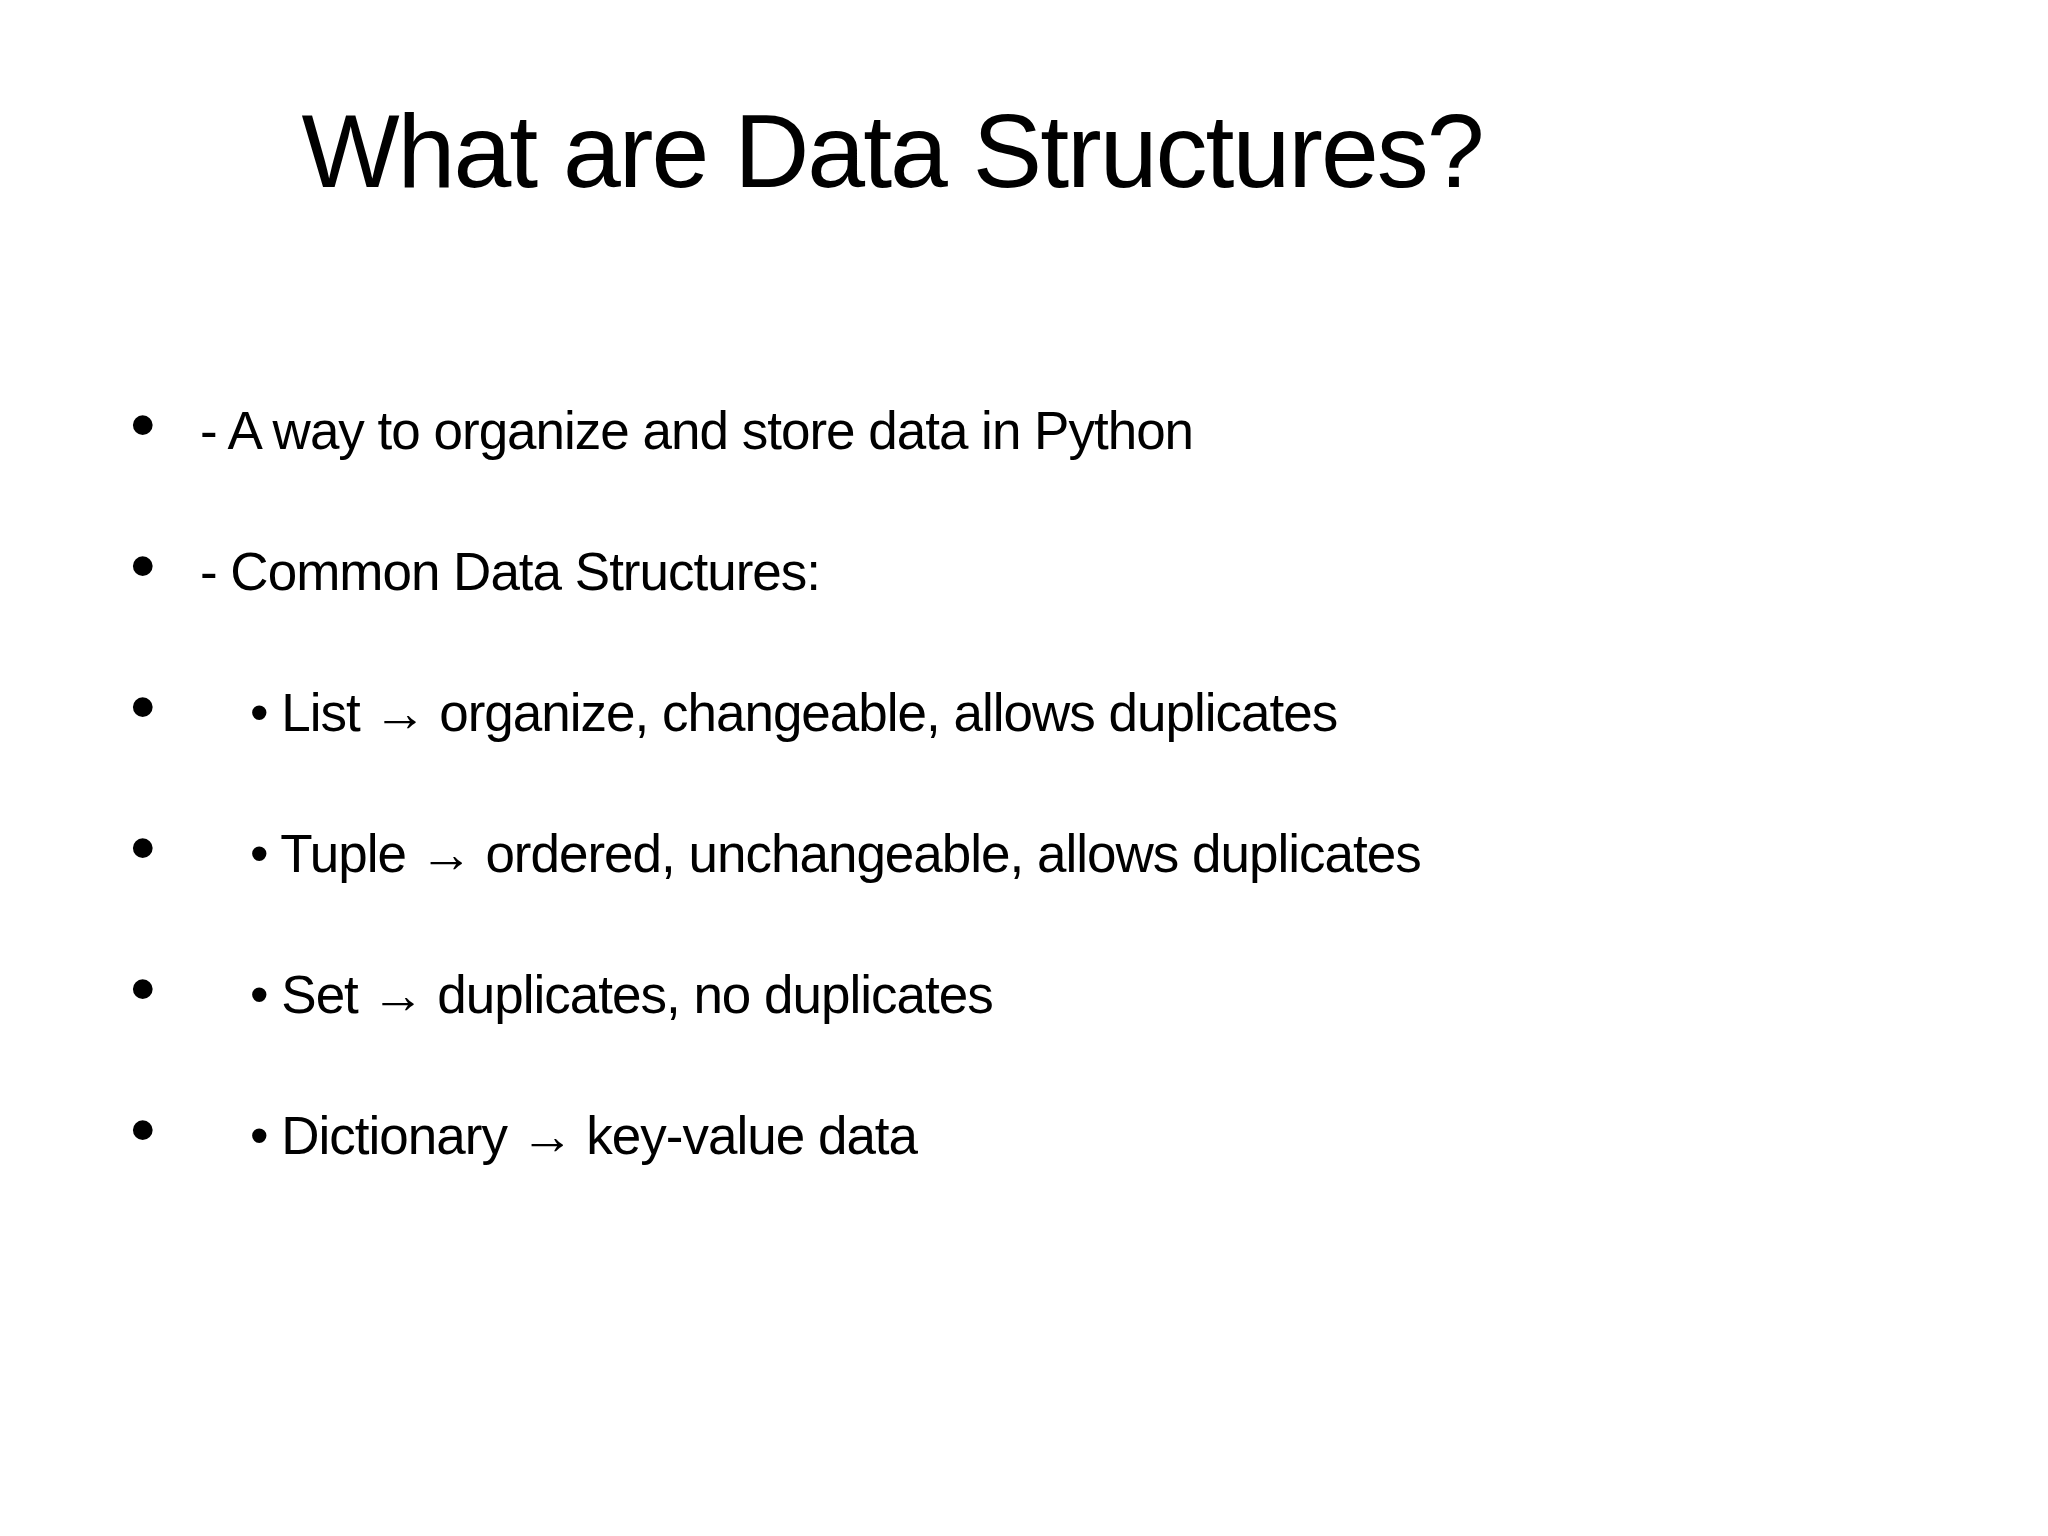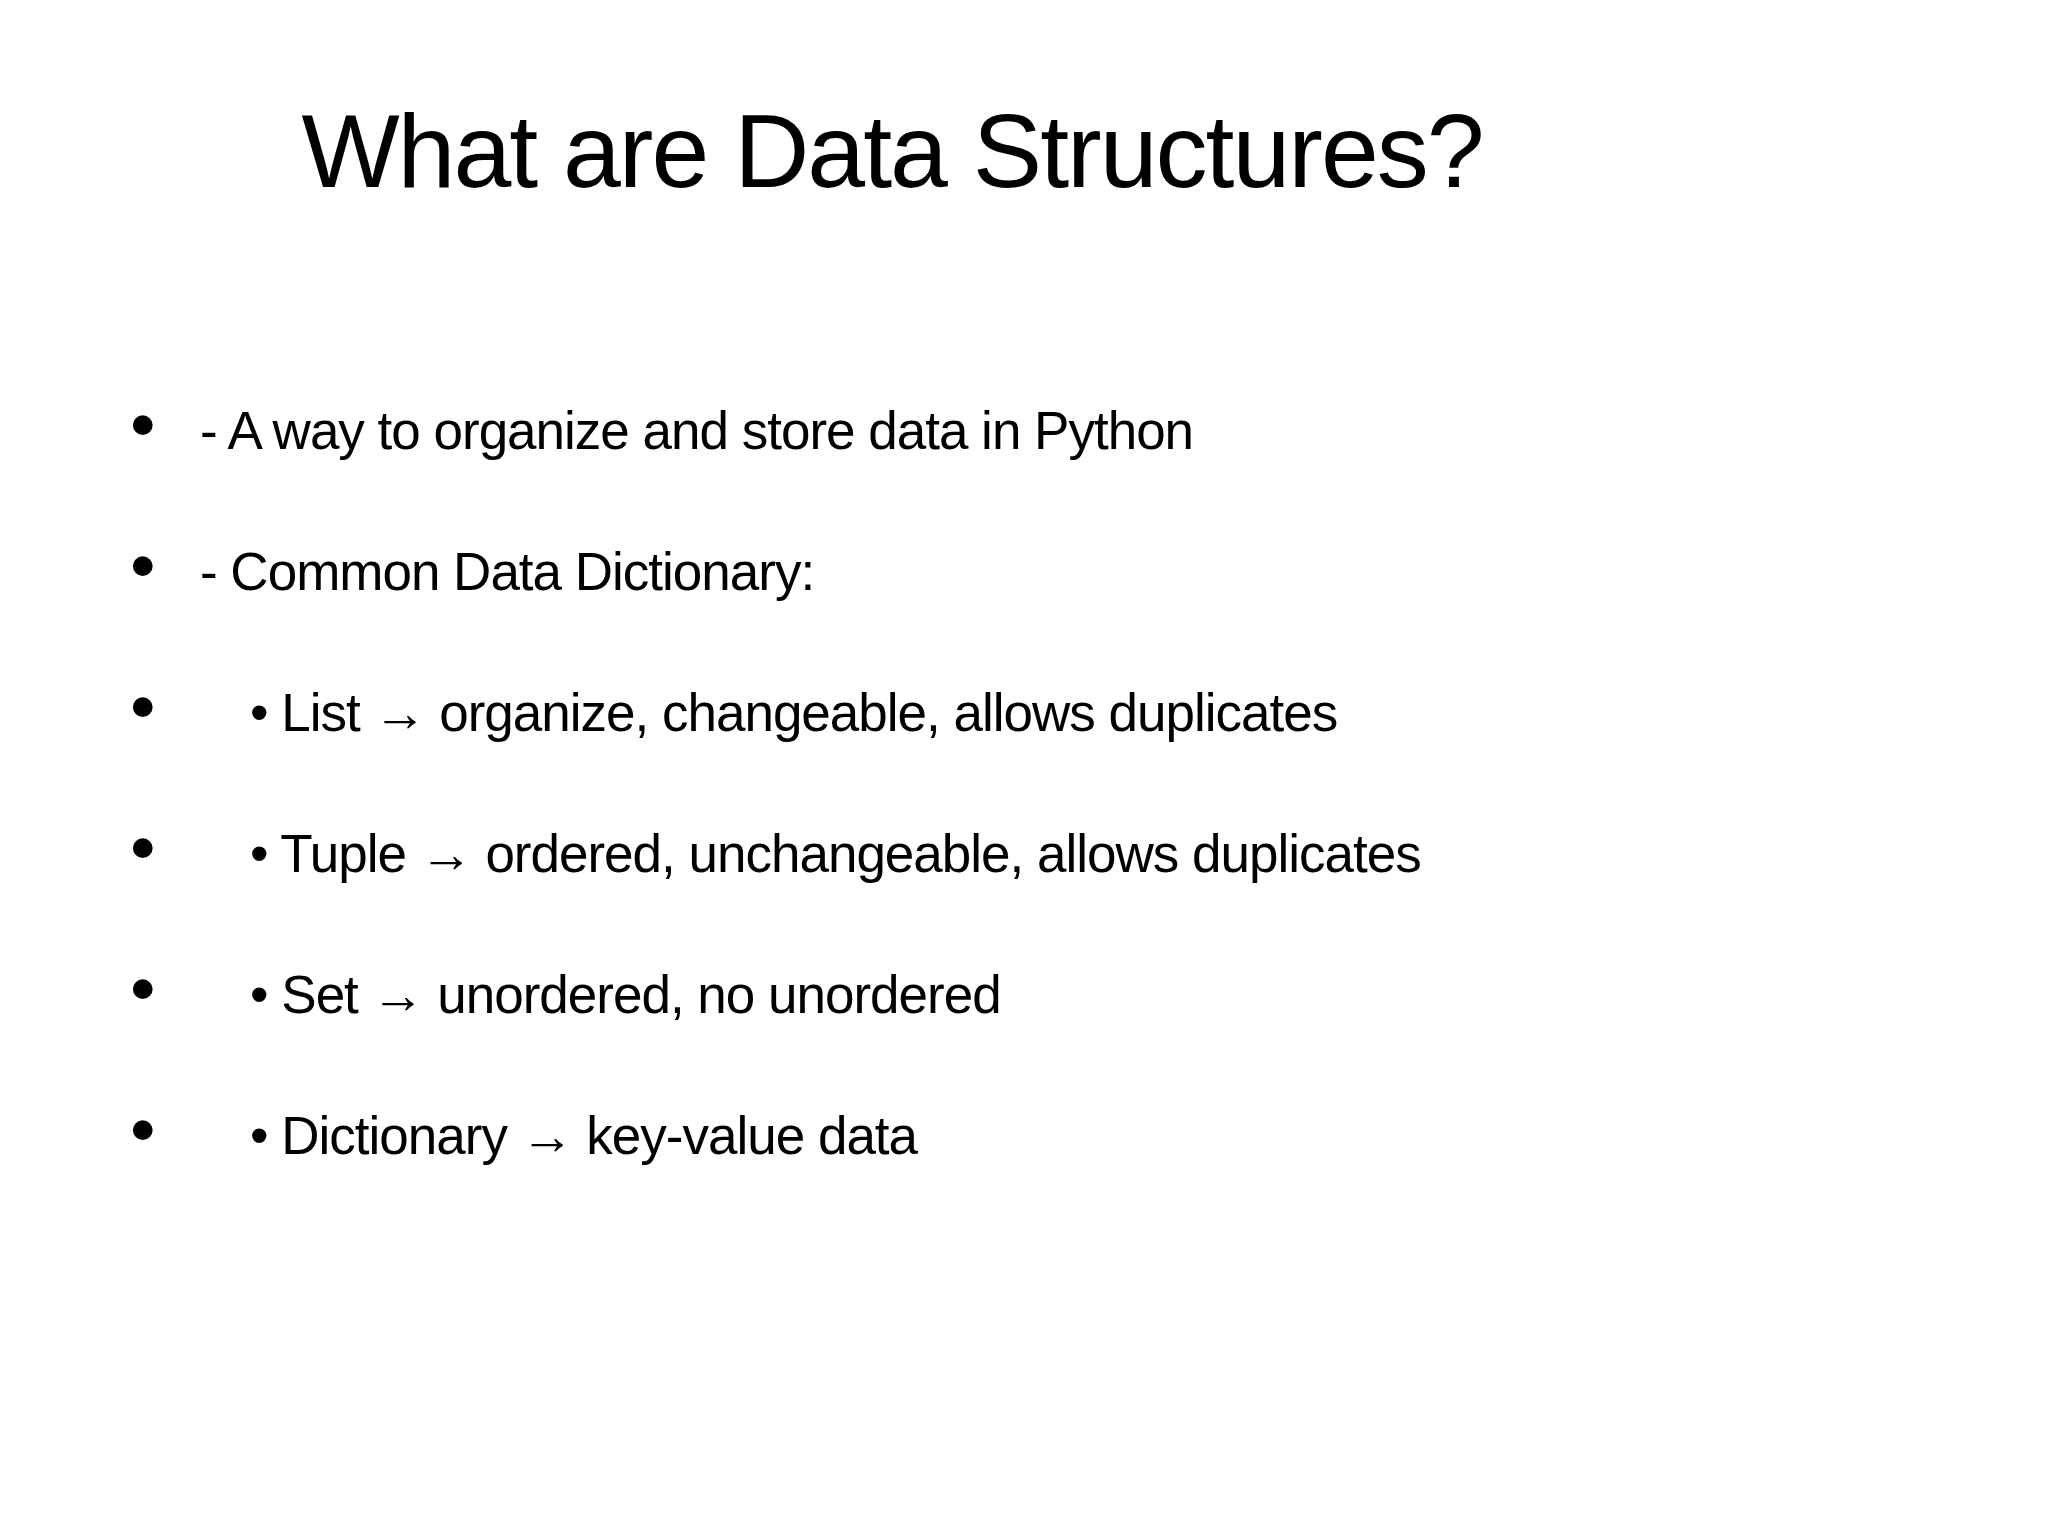--- a/index.html
+++ b/index.html
@@ -55,32 +55,32 @@
 
 <div class="slide" style="background: rgb(255, 255, 255); color: rgb(0, 0, 0);">
   <h1 class="slide-title">What are Data Structures?</h1>
   <div class="bullet-list" id="bullet-list">
       <div class="bullet-row">
         <span class="bullet-marker">•</span>
         <span class="bullet-text">- A way to organize and store data in Python</span>
       </div>
       <div class="bullet-row">
         <span class="bullet-marker">•</span>
-        <span class="bullet-text">- Common Data Dictionary:</span>
+        <span class="bullet-text">- Common Data Structures:</span>
       </div>
       <div class="bullet-row sub">
         <span class="bullet-marker">•</span>
         <span class="bullet-text">• List → organize, changeable, allows duplicates</span>
       </div>
       <div class="bullet-row sub">
         <span class="bullet-marker">•</span>
         <span class="bullet-text">• Tuple → ordered, unchangeable, allows duplicates</span>
       </div>
       <div class="bullet-row sub">
         <span class="bullet-marker">•</span>
-        <span class="bullet-text">• Set → unordered, no unordered</span>
+        <span class="bullet-text">• Set → duplicates, no duplicates</span>
       </div>
       <div class="bullet-row sub">
         <span class="bullet-marker">•</span>
         <span class="bullet-text">• Dictionary → key-value data</span>
       </div>
     </div>
 </div>
 
 </body></html>

